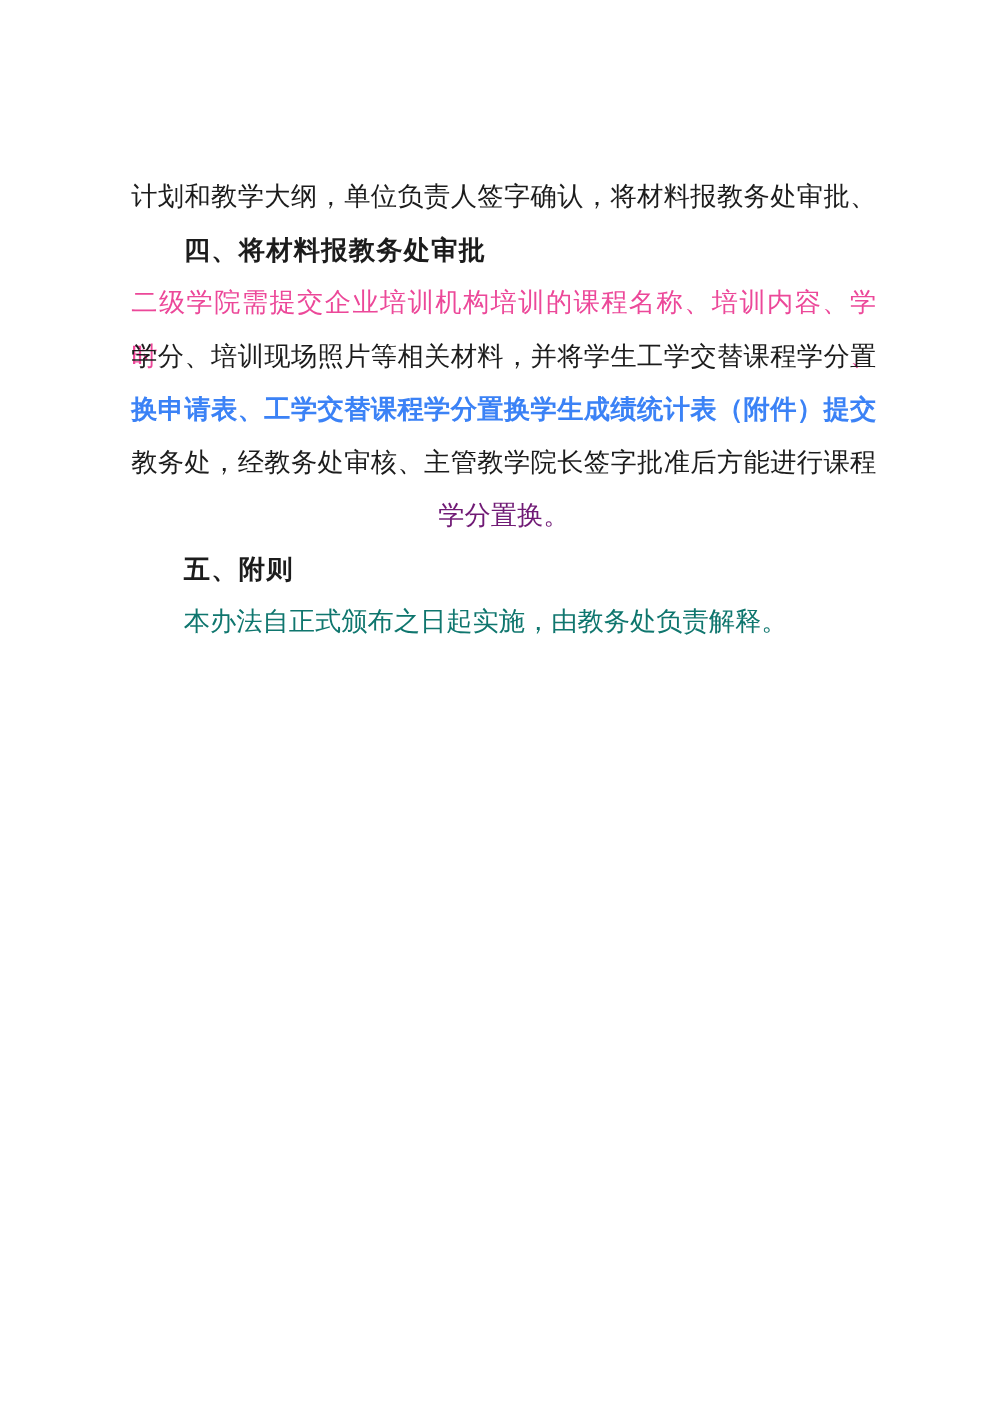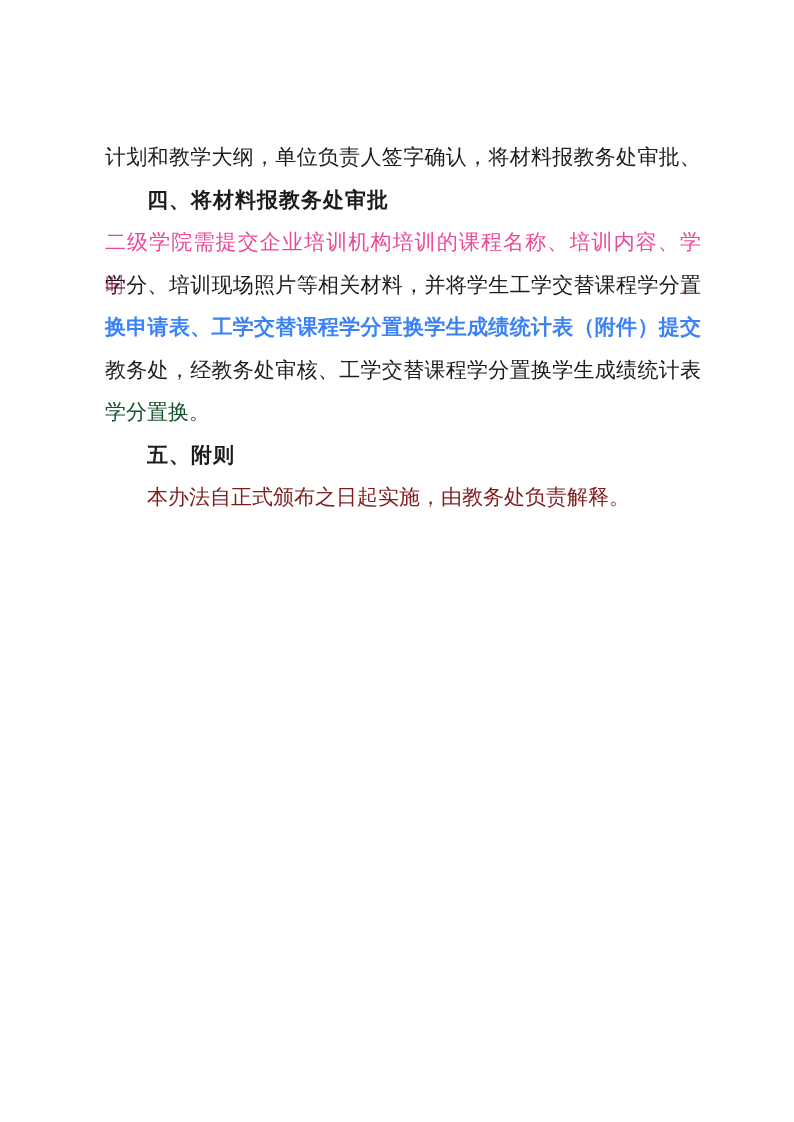--- a/index.html
+++ b/index.html
@@ -47,18 +47,18 @@
 </head>
 <body>
 
 <div class="page">
   <div class="content">
       <div class="line fill" style="color: rgb(28, 28, 28);">计划和教学大纲，单位负责人签字确认，将材料报教务处审批、</div>
       <div class="line heading indent" style="color: rgb(28, 28, 28);">四、将材料报教务处审批</div>
       <div class="line fill" style="color: #ec4899;">二级学院需提交企业培训机构培训的课程名称、培训内容、学时、</div>
       <div class="line fill" style="color: rgb(28, 28, 28);">学分、培训现场照片等相关材料，并将学生工学交替课程学分置</div>
       <div class="line fill" style="color: #3b82f6; font-weight: bold;">换申请表、工学交替课程学分置换学生成绩统计表（附件）提交</div>
-      <div class="line fill" style="color: rgb(28, 28, 28);">教务处，经教务处审核、工学交替课程学分置换学生成绩统计表</div>
-      <div class="line" style="color: #14532d;">学分置换。</div>
+      <div class="line fill" style="color: rgb(28, 28, 28);">教务处，经教务处审核、主管教学院长签字批准后方能进行课程</div>
+      <div class="line" style="color: #701a75; text-align: center;">学分置换。</div>
       <div class="line heading indent" style="color: rgb(28, 28, 28);">五、附则</div>
-      <div class="line indent" style="color: #7f1d1d; font-family: Liberation Serif, serif;">本办法自正式颁布之日起实施，由教务处负责解释。</div>
+      <div class="line indent" style="color: #0f766e; font-family: Liberation Serif, serif;">本办法自正式颁布之日起实施，由教务处负责解释。</div>
     </div>
 </div>
 
 </body></html>

